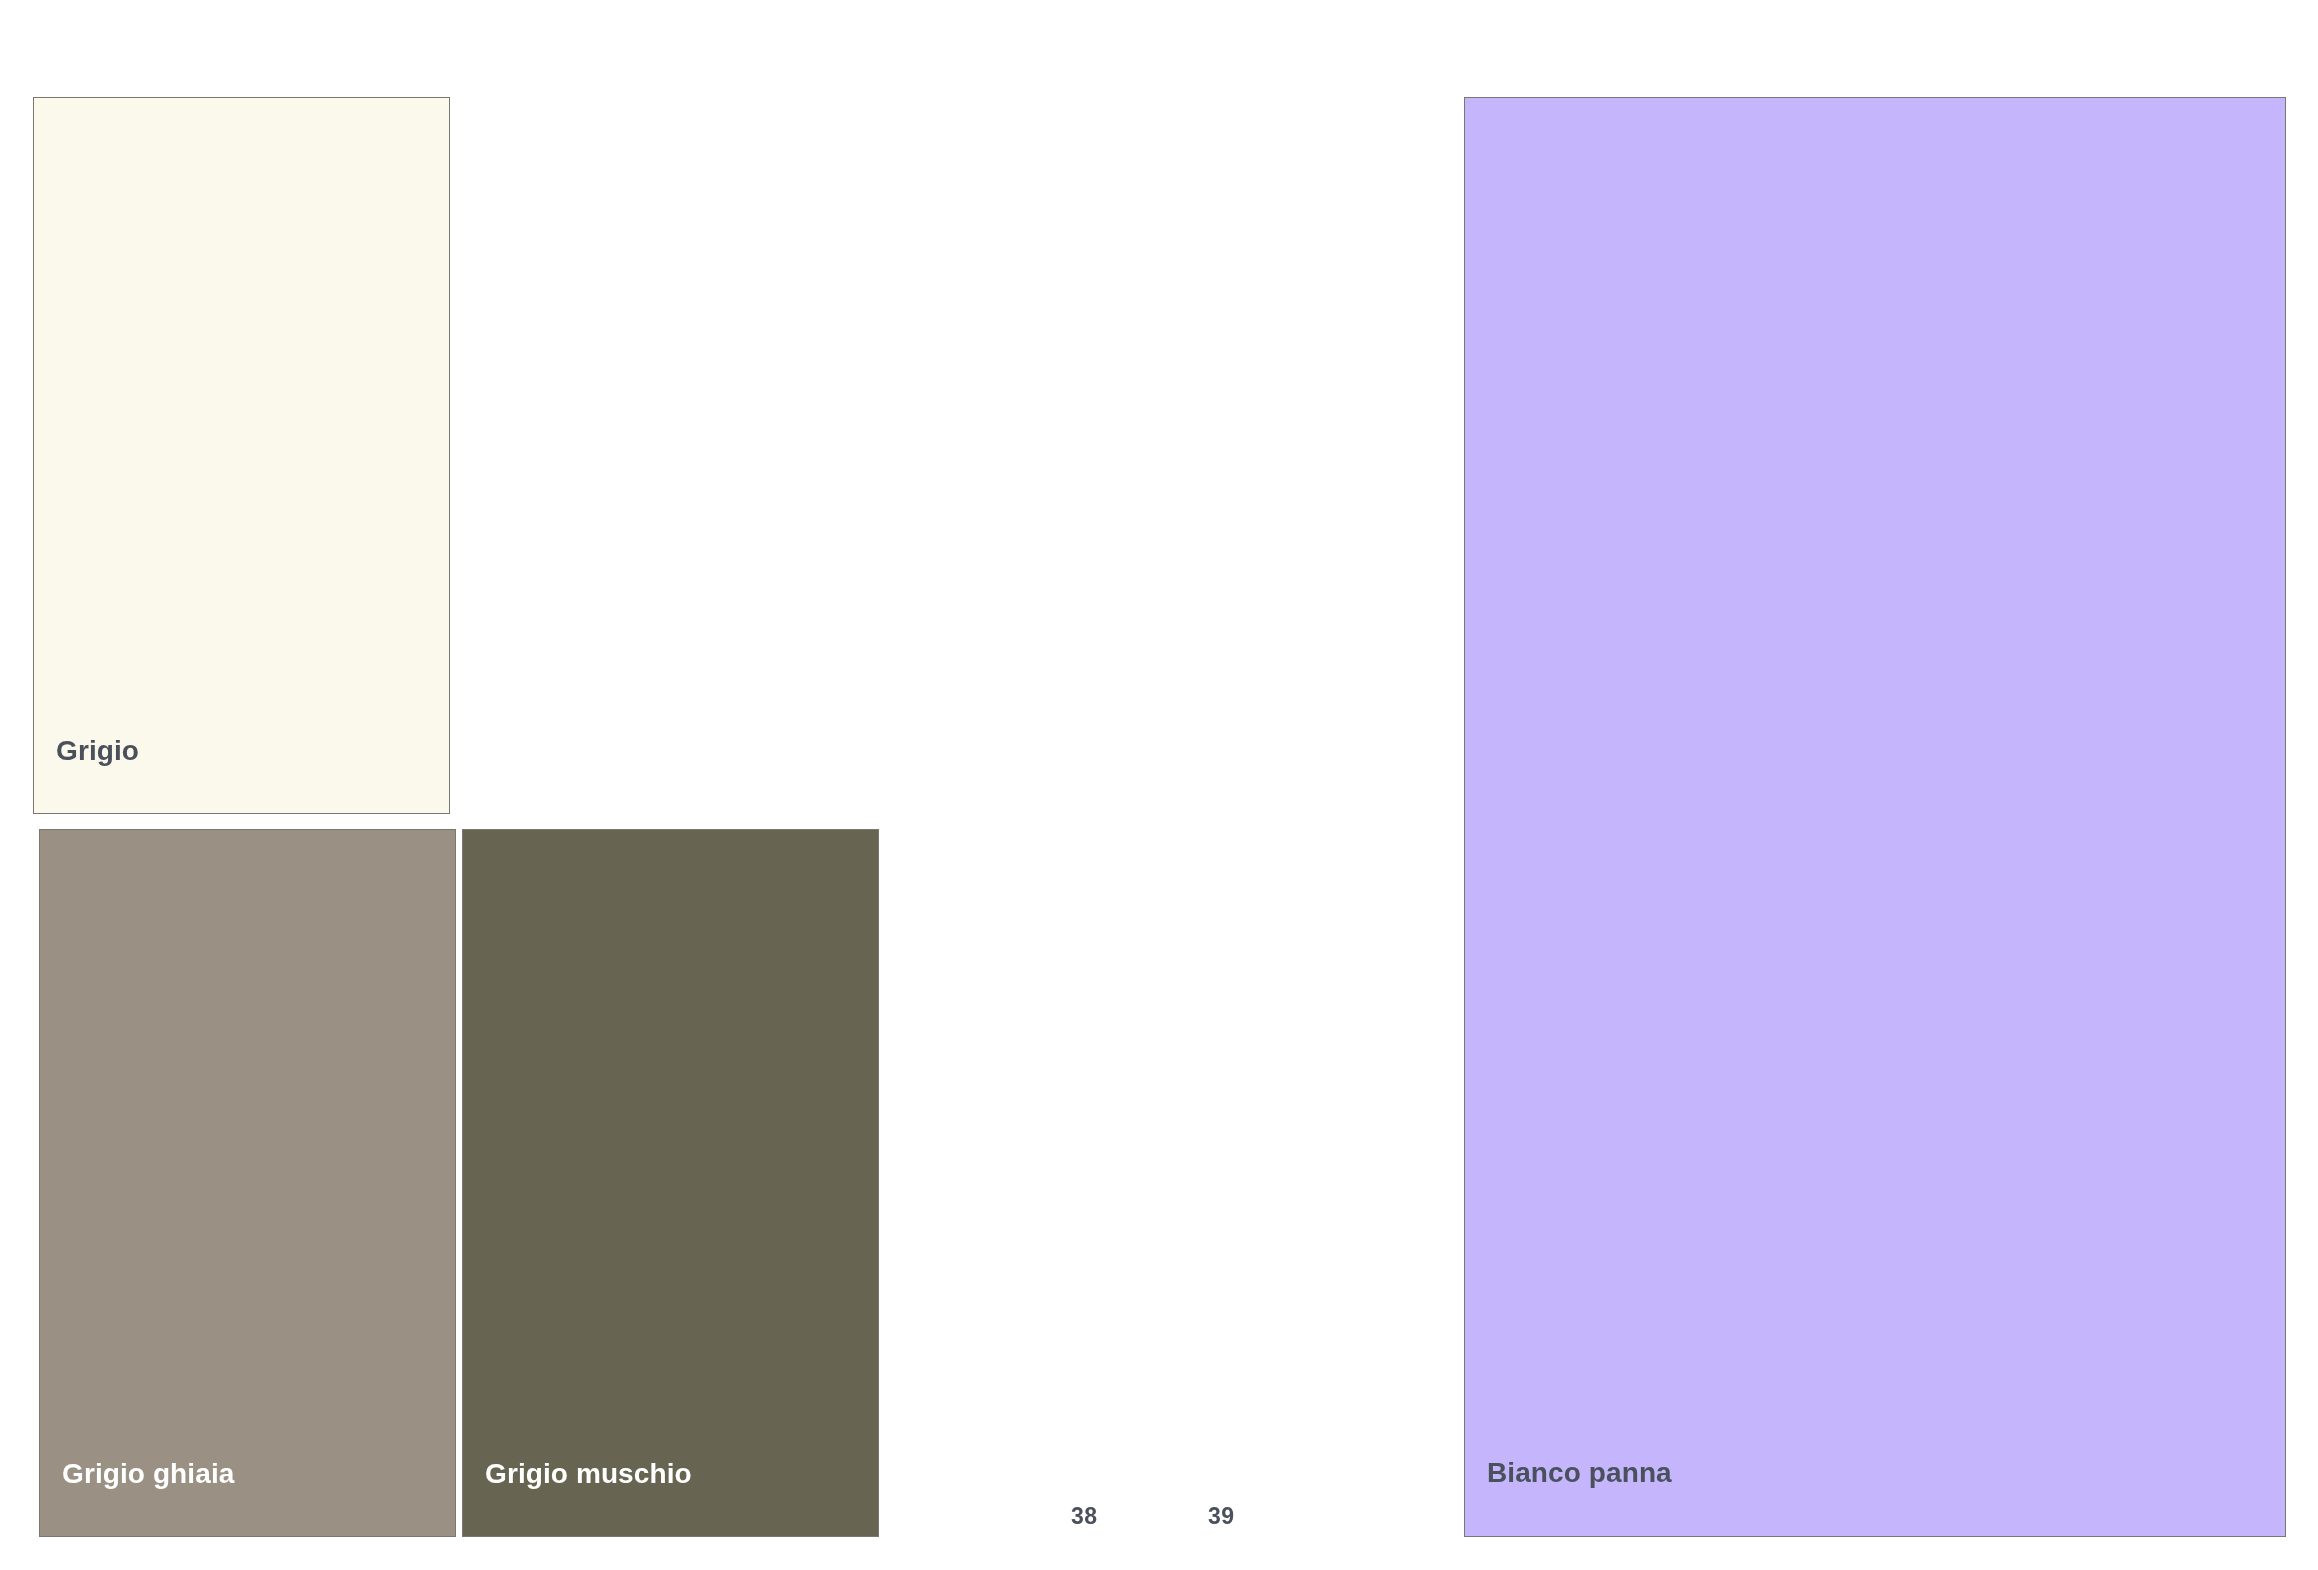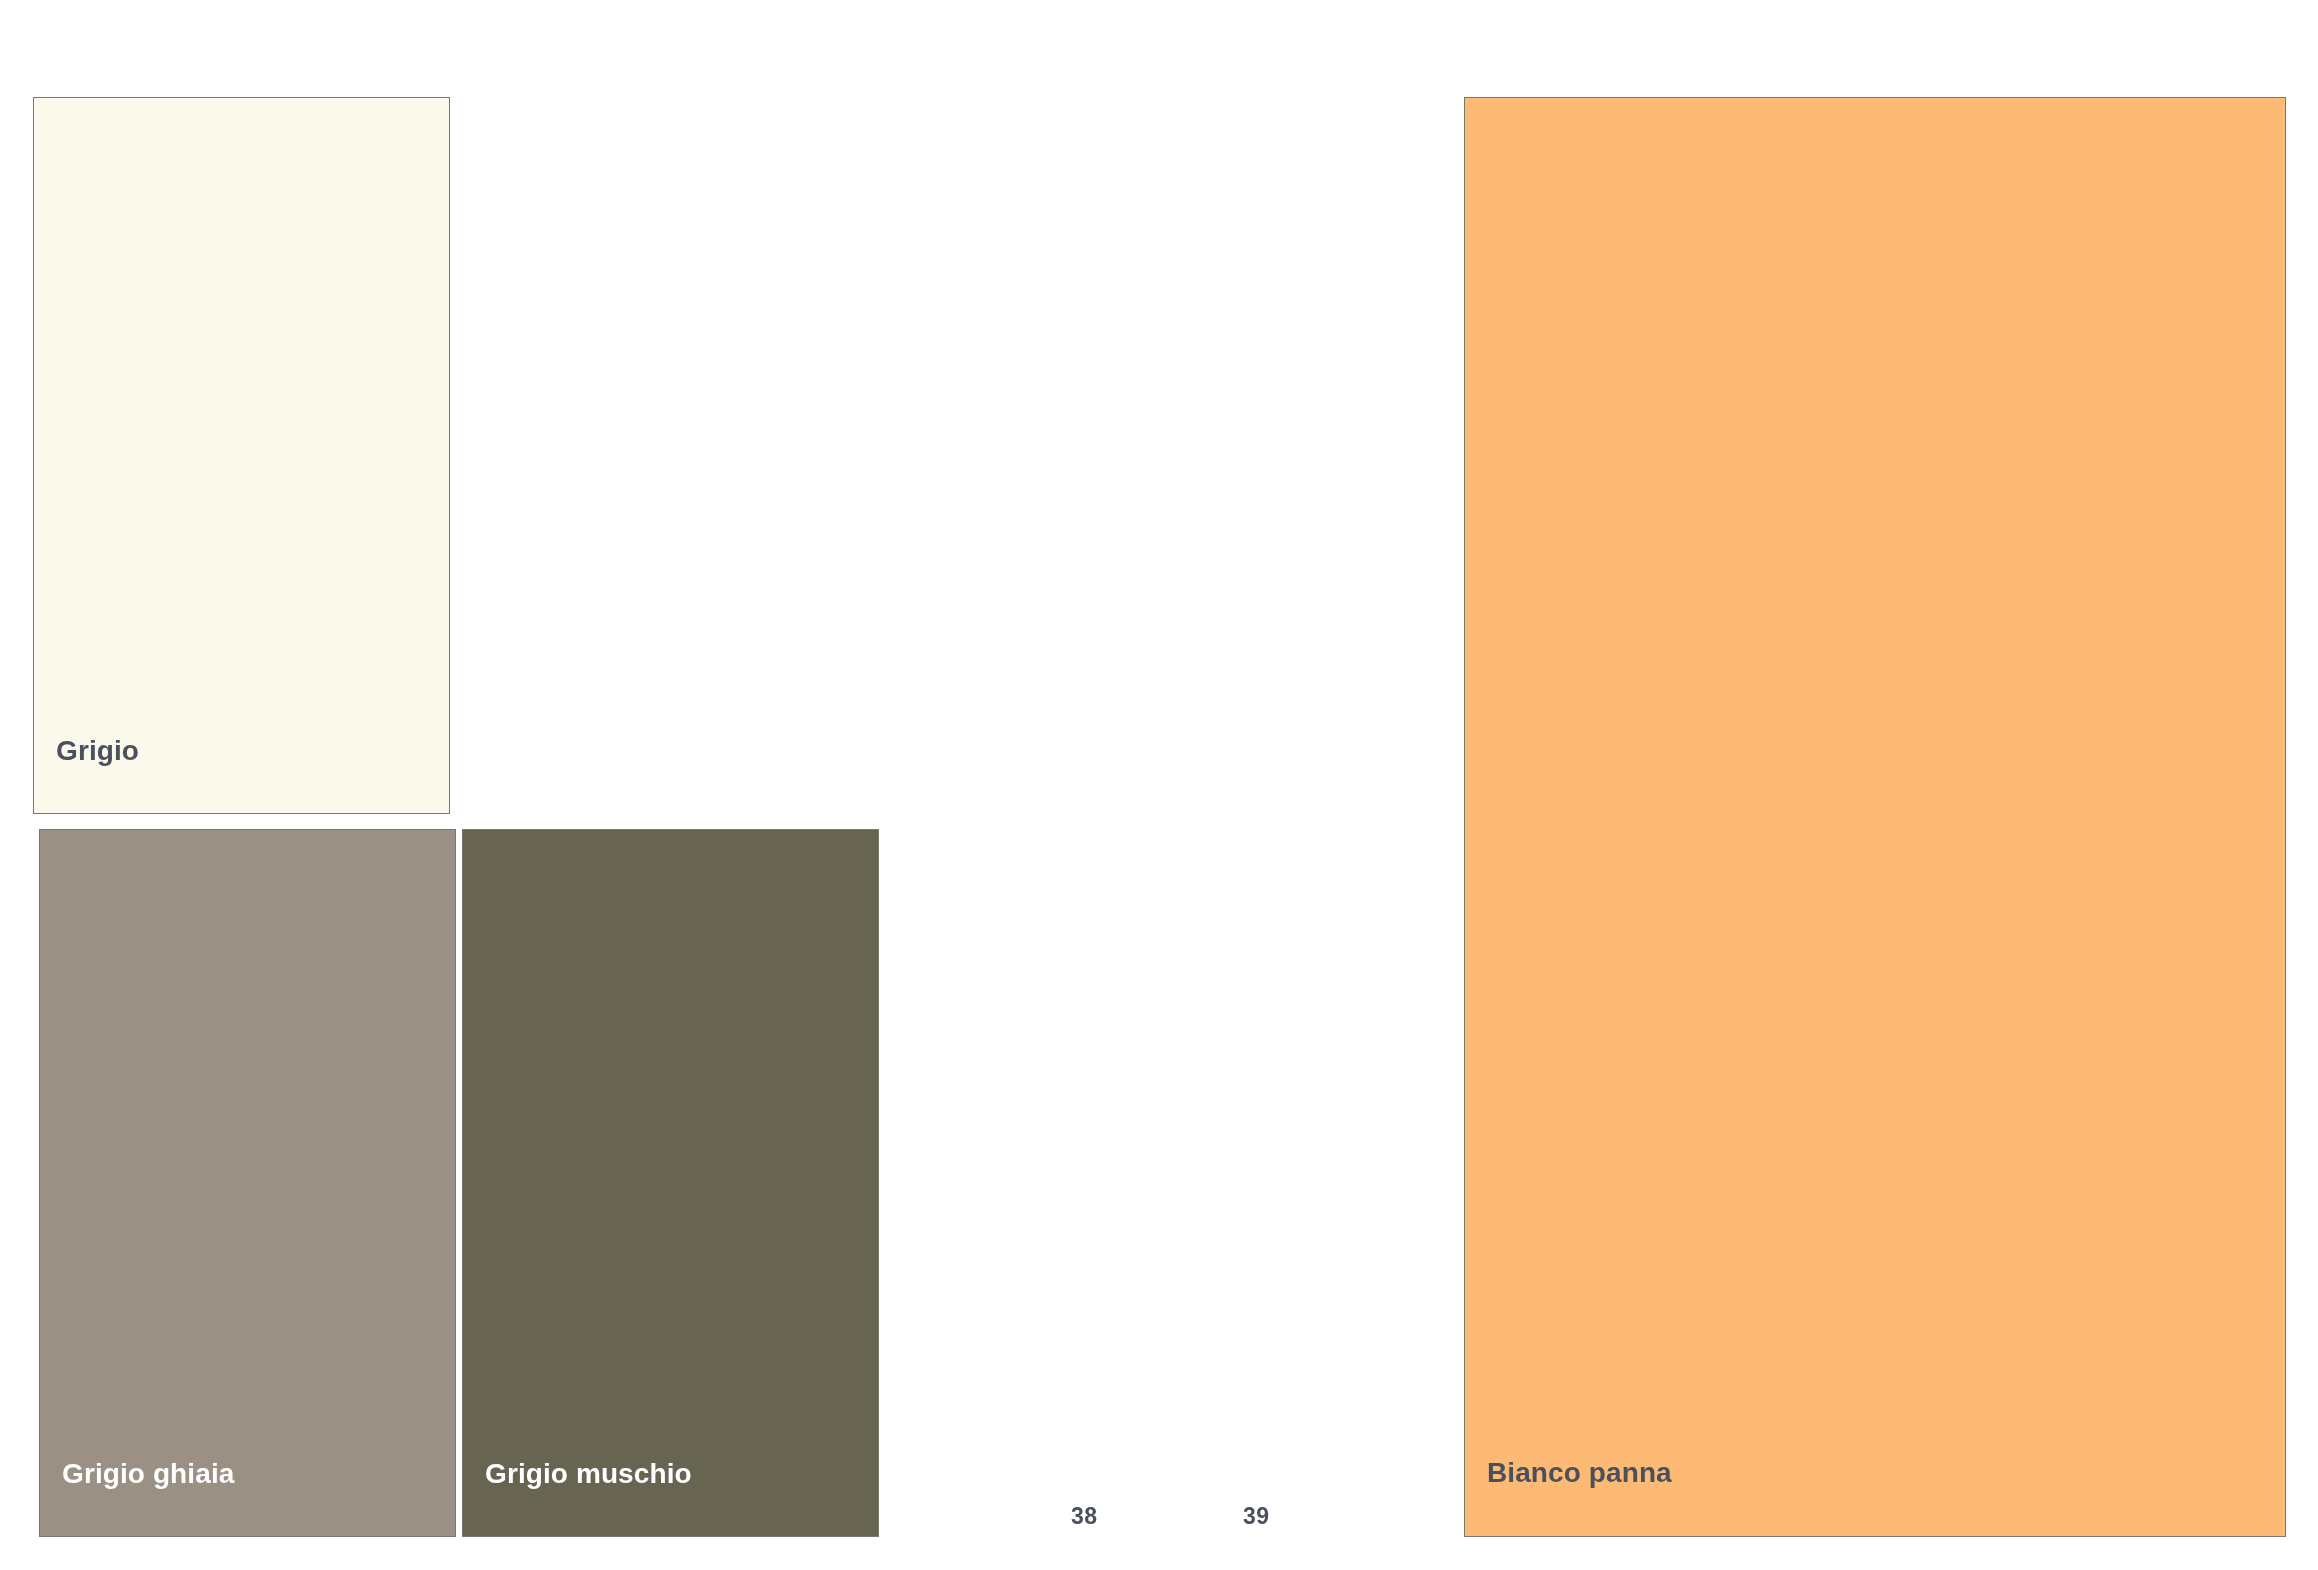--- a/index.html
+++ b/index.html
@@ -76,41 +76,41 @@
     position: absolute;
     font-size: 23px;
     font-weight: 700;
     color: #4a505c;
     letter-spacing: 0.4px;
     line-height: 1;
     user-select: none;
   }
   .folio-left  { left: 1071px; top: 1505px; }
   .folio-right 
-  { left: 1243px; top: 1505px; }
+  { left: 1208px; top: 1505px; }
 </style>
 </head>
 <body style="background: rgb(255, 255, 255);">
 
 <div id="spread">
 
   <div class="swatch sw-bianco" style="background-color: rgb(250, 249, 236); border-color: rgb(120, 120, 110);">
     <span class="swatch-label label-dark">Grigio</span>
   </div>
 
 
   <div class="swatch sw-grigio-ghiaia" style="background-color: rgb(154, 145, 132); border-color: rgb(120, 120, 110);">
     <span class="swatch-label label-light">Grigio ghiaia</span>
   </div>
 
   <div class="swatch sw-grigio-muschio" style="background-color: rgb(103, 101, 82); border-color: rgb(120, 120, 110);">
     <span class="swatch-label label-light">Grigio muschio</span>
   </div>
 
-  <div class="swatch sw-bianco-panna" style="background-color: #fdba74; border-color: rgb(120, 120, 110);">
+  <div class="swatch sw-bianco-panna" style="background-color: #c4b5fd; border-color: rgb(120, 120, 110);">
     <span class="swatch-label label-dark">Bianco panna</span>
   </div>
 
   <div class="folio folio-left">38</div>
 
   <div class="folio folio-right">39</div>
 
 </div>
 
 

